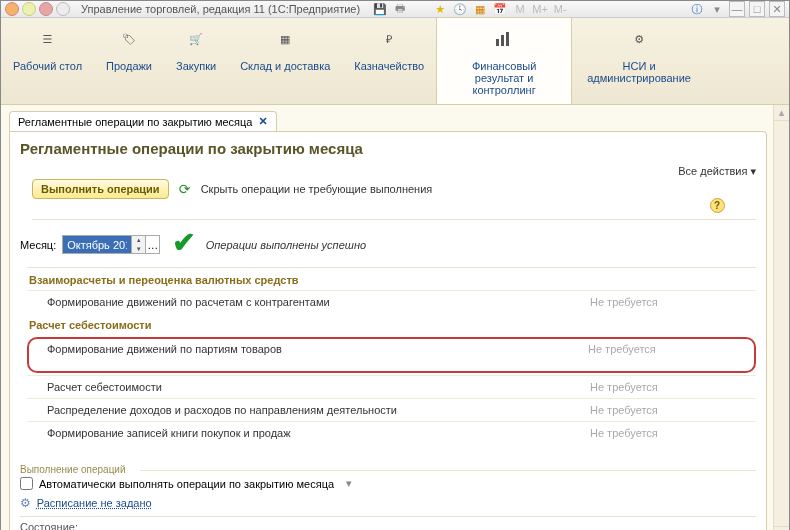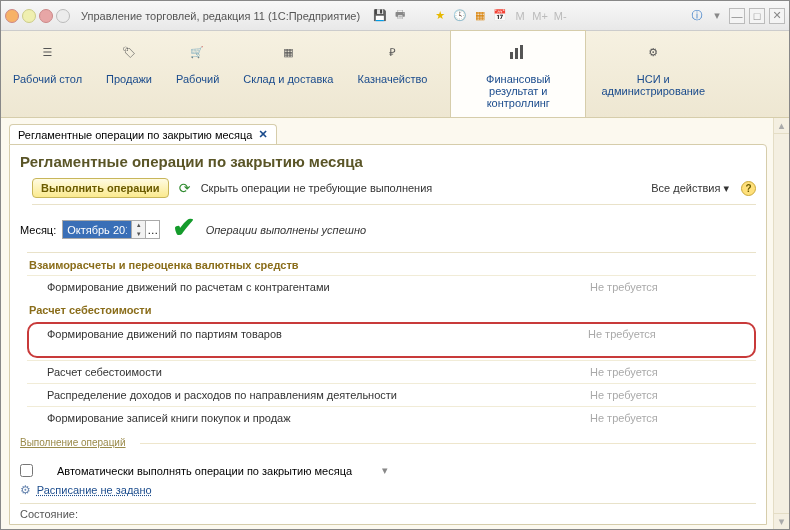--- a/index.html
+++ b/index.html
@@ -13,61 +13,61 @@
   .tc-blue { background: #ececec; border:1px solid #bbb; }
   .title-text { margin-left: 8px; flex: 0 0 auto; }
   .title-icons { margin-left: auto; display:flex; gap:4px; align-items:center; }
   .title-icons span { width:16px; height:16px; display:inline-flex; align-items:center; justify-content:center; color:#888; font-size:11px; }
   .title-icons .win-btn { border:1px solid #bbb; background:#f4f4f4; }
   .toolbar-icons { display:flex; gap:4px; margin-left:12px; }
   .toolbar-icons span { width:16px; height:16px; display:inline-flex; align-items:center; justify-content:center; color:#888; }
 
   .sectionbar { height: 92px; background: linear-gradient(#f6f1e1, #eee7d2); border-bottom:1px solid #d6cdab; display:flex; }
   .section { flex:0 0 auto; padding: 10px 12px 8px 12px; text-align:center; display:flex; flex-direction:column; align-items:center; justify-content:flex-start; gap:10px; color:#1a4b8c; font-size:11px; line-height:12px; cursor:pointer; }
-  .section.active { background: #fffefb; border-left:1px solid #d6cdab; border-right:1px solid #d6cdab; border-top:1px solid #d6cdab; margin-top:-1px;margin-left:11px; }
+  .section.active { background: #fffefb; border-left:1px solid #d6cdab; border-right:1px solid #d6cdab; border-top:1px solid #d6cdab; margin-top:-1px; }
   .section .sicon { width:22px; height:22px; display:flex; align-items:center; justify-content:center; color:#555; }
   .section .slabel { max-width: 110px; }
 
   .content { flex:1; background:#fcf9ef; position:relative; padding: 6px 8px 4px 8px; display:flex; flex-direction:column; }
   .content .rscroll { position:absolute; right:0; top:0; bottom:0; width:16px; background:#f4efe1; border-left:1px solid #e4ddc5; }
   .content .rscroll .arrow { height:16px; display:flex; align-items:center; justify-content:center; color:#aaa; border-bottom:1px solid #e4ddc5; }
   .content .rscroll .arrowb { border-top:1px solid #e4ddc5; position:absolute; bottom:0; left:0; right:0; height:16px; display:flex; align-items:center; justify-content:center; color:#aaa; }
 
   .tab-strip { display:flex; }
   .tab { background:#fff; border:1px solid #d6cdab; border-bottom:none; border-radius:4px 4px 0 0; padding:3px 8px; font-size:11px; display:flex; align-items:center; gap:6px; }
   .tab .close { color:#1a4b8c; font-weight:bold; cursor:pointer; }
   .page { border:1px solid #d6cdab; background:#fff; flex:1; padding:8px 10px 4px 10px; margin-right:14px; display:flex; flex-direction:column; border-radius: 0 4px 0 0;}
   h2.page-title { color:#5a5527; font-size:15px; font-weight:bold; margin-bottom:8px; }
   .cmdbar { display:flex; align-items:center; gap:8px; border-bottom:1px solid #e9e2c9; padding-bottom:6px;margin-left:12px; }
   .btn-main { background:linear-gradient(#fffbe2,#fbea8f); border:1px solid #c8b65a; border-radius:4px; padding:3px 8px; font-weight:bold; color:#6b5b00; font-size:11px; cursor:pointer; }
   .icon-refresh { width:16px; height:16px; color:#2f8a2f; display:inline-flex; align-items:center; justify-content:center; cursor:pointer; font-size:14px; }
   .link-like { color:#333; font-size:11px; }
-  .right-actions { margin-left:auto; display:flex; align-items:center; gap:12px; color:#333; }
+  .right-actions { margin-left:auto; display:flex; align-items:center; gap:20px; color:#333;flex-direction:column; }
   .right-actions .dd { cursor:pointer; }
   .help-ic { width:15px; height:15px; border-radius:50%; background:#ffe07a; border:1px solid #caa838; color:#6b5b00; display:inline-flex; align-items:center; justify-content:center; font-size:10px; font-weight:bold; cursor:pointer; }
 
   .row-month { display:flex; align-items:center; gap:6px; margin:10px 0 8px 0; }
   .month-input-wrap { display:inline-flex; border:1px solid #aaa; height:19px; }
   .month-input { background:#3a6fb7; color:#fff; border:none; padding:1px 4px; font-size:11px; width:68px; }
   .month-spin { width:14px; background:#f2f2f2; border-left:1px solid #aaa; display:flex; flex-direction:column; }
   .month-spin div { flex:1; font-size:6px; display:flex; align-items:center; justify-content:center; color:#555; cursor:pointer; }
   .month-dots { width:14px; border-left:1px solid #aaa; display:flex; align-items:center; justify-content:center; font-size:11px; cursor:pointer; }
   .big-check { color:#149b2b; font-size:28px; margin: -4px 4px 0 6px; font-weight:bold; }
   .status-msg { font-size:11px; color:#333;font-style:italic; }
 
   .ops { border-top:1px solid #e9e2c9;margin-left:7px; }
   .group-hdr { color:#8a6d1a; font-weight:bold; padding:6px 0 4px 2px; font-size:11px; }
   .op-row { display:flex; padding:5px 6px 5px 20px; border-top:1px solid #f1ecd7; font-size:11px; color:#333; }
   .op-row .op-label { flex:1; }
   .op-row .op-status { color:#a9a9a9; width:160px; }
   .op-row.highlight { border:2px solid #c83a3a; border-radius:10px; margin:2px 0; padding:4px 6px 16px 18px; }
 
-  .divider-label { margin-top:8px; color:#9a8a4a; font-size:10px; position:relative;text-decoration:underline; }
+  .divider-label { margin-top:20px; color:#9a8a4a; font-size:10px; position:relative; }
   .divider-label::after { content:""; position:absolute; left:120px; right:0; top:50%; border-top:1px solid #eee6cc; }
-  .auto-row { display:flex; align-items:center; gap:24px; margin-top:16px; font-size:11px; }
+  .auto-row { display:flex; align-items:center; gap:6px; margin-top:2px; font-size:11px; }
   .sched-row { display:flex; align-items:center; gap:6px; margin-top:6px; font-size:11px; }
   .sched-row a { color:#1a4b8c; text-decoration:underline dotted; cursor:pointer; }
   .gear-small { color:#6a87b0; font-size:12px; }
   .statusbar { border-top:1px solid #e8e2c9; margin-top:6px; padding-top:4px; font-size:11px; color:#555; }
 </style>
 </head>
 <body>
 
 <div class="window">
   <div class="titlebar">
@@ -101,21 +101,21 @@
     <div class="section">
       <span class="sicon">☰</span>
       <span class="slabel">Рабочий стол</span>
     </div>
     <div class="section">
       <span class="sicon">🏷</span>
       <span class="slabel">Продажи</span>
     </div>
     <div class="section">
       <span class="sicon">🛒</span>
-      <span class="slabel">Рабочий</span>
+      <span class="slabel">Закупки</span>
     </div>
     <div class="section">
       <span class="sicon">▦</span>
       <span class="slabel">Склад и доставка</span>
     </div>
     <div class="section">
       <span class="sicon">₽</span>
       <span class="slabel">Казначейство</span>
     </div>
     <div class="section active">

